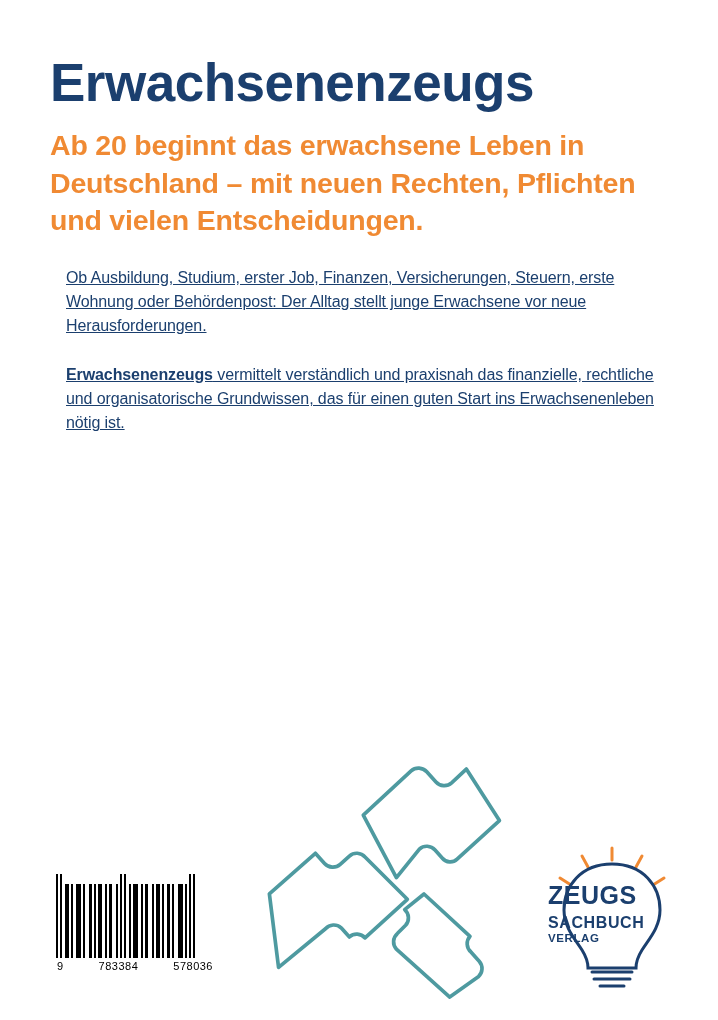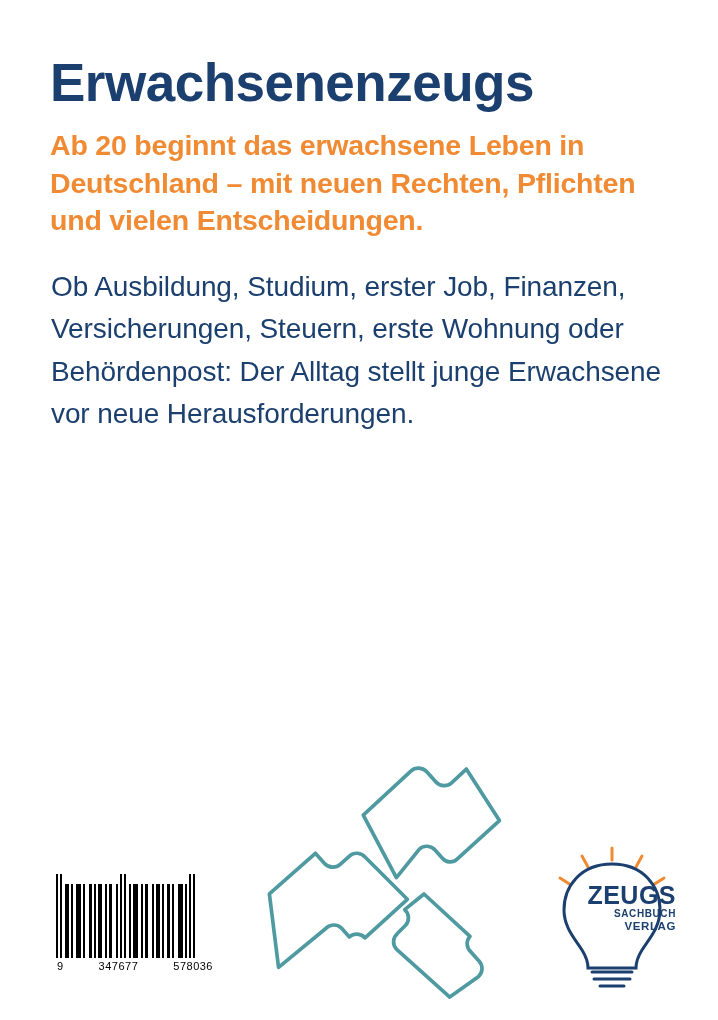--- a/index.html
+++ b/index.html
@@ -32,25 +32,26 @@
   }
   .subtitle {
     font-size: 28.5px;
     line-height: 1.32;
     font-weight: bold;
     color: #f08a33;
     margin: 0 0 26px 0;
     letter-spacing: -0.2px;
   }
   .para {
-    font-size: 28px;
+    font-size: 16px;
     line-height: 1.52;
     color: #1b3f6e;
-    margin: 0 0 24px 1px;
+    margin: 0 0 24px 16px;
     letter-spacing: -0.1px;
+    text-decoration: underline;
   }
   .para:last-of-type { margin-bottom: 0; }
   .para b {
     font-weight: bold;
     color: #1b3f6e;
   }
   
   .bottom {
     position: absolute;
     left: 0;
@@ -92,58 +93,59 @@
     position: absolute;
     left: 262px;
     bottom: -6px;
   }
   
   .logo {
     position: absolute;
     right: 42px;
     bottom: 28px;
     width: 128px;
-    text-align: right;
+    text-align: left;
   }
   .logo-text {
     position: absolute;
     left: 0;
     top: 36px;
     width: 128px;
     color: #1b3f6e;
     line-height: 1.05;
   }
   .logo-text .l1 {
     font-size: 25px;
     font-weight: bold;
     letter-spacing: 0.5px;
   }
   .logo-text .l2 {
-    font-size: 10px;
+    font-size: 16px;
     font-weight: bold;
     letter-spacing: 0.6px;
-    margin-top: 1px;
+    margin-top: 7px;
   }
   .logo-text .l3 {
     font-size: 11.5px;
     font-weight: bold;
     letter-spacing: 0.6px;
   }
 </style>
 </head>
 <body>
 
 <div class="page">
 
   <h1 class="title">Erwachsenenzeugs</h1>
 
   <h2 class="subtitle">Ab 20 beginnt das erwachsene Leben in Deutschland – mit neuen Rechten, Pflichten und vielen Entscheidungen.</h2>
 
   <p class="para">Ob Ausbildung, Studium, erster Job, Finanzen, Versicherungen, Steuern, erste Wohnung oder Behördenpost: Der Alltag stellt junge Erwachsene vor neue Herausforderungen.</p>
 
+  <p class="para"><b>Erwachsenenzeugs</b><span> vermittelt verständlich und praxisnah das finanzielle, rechtliche und organisatorische Grundwissen, das für einen guten Start ins Erwachsenenleben nötig ist.</span></p>
 
 
   <div class="bottom">
 
     <div class="barcode">
       <div class="barcode-bars">
         <i style="width:2px"></i>
           <i style="width:2px;background:#fff"></i>
           <i style="width:2px"></i>
         <i style="width:3px;background:#fff"></i>
@@ -192,21 +194,21 @@
           <i class="short" style="width:5px"></i>
         <i style="width:2px;background:#fff"></i>
           <i class="short" style="width:2px"></i>
         <i style="width:2px;background:#fff"></i>
           <i style="width:2px"></i>
         <i style="width:2px;background:#fff"></i>
           <i style="width:2px"></i>
       </div>
       <div class="barcode-digits">
         <span>9</span>
-        <span>347677</span>
+        <span>783384</span>
         <span>578036</span>
       </div>
     </div>
 
     <div class="puzzle">
       <svg width="280" height="260" viewBox="0 0 280 260" fill="none">
         <g stroke="#4e9aa0" stroke-width="4" fill="#ffffff" stroke-linejoin="round">
 
           <path d="M134 62
                    L186 14

